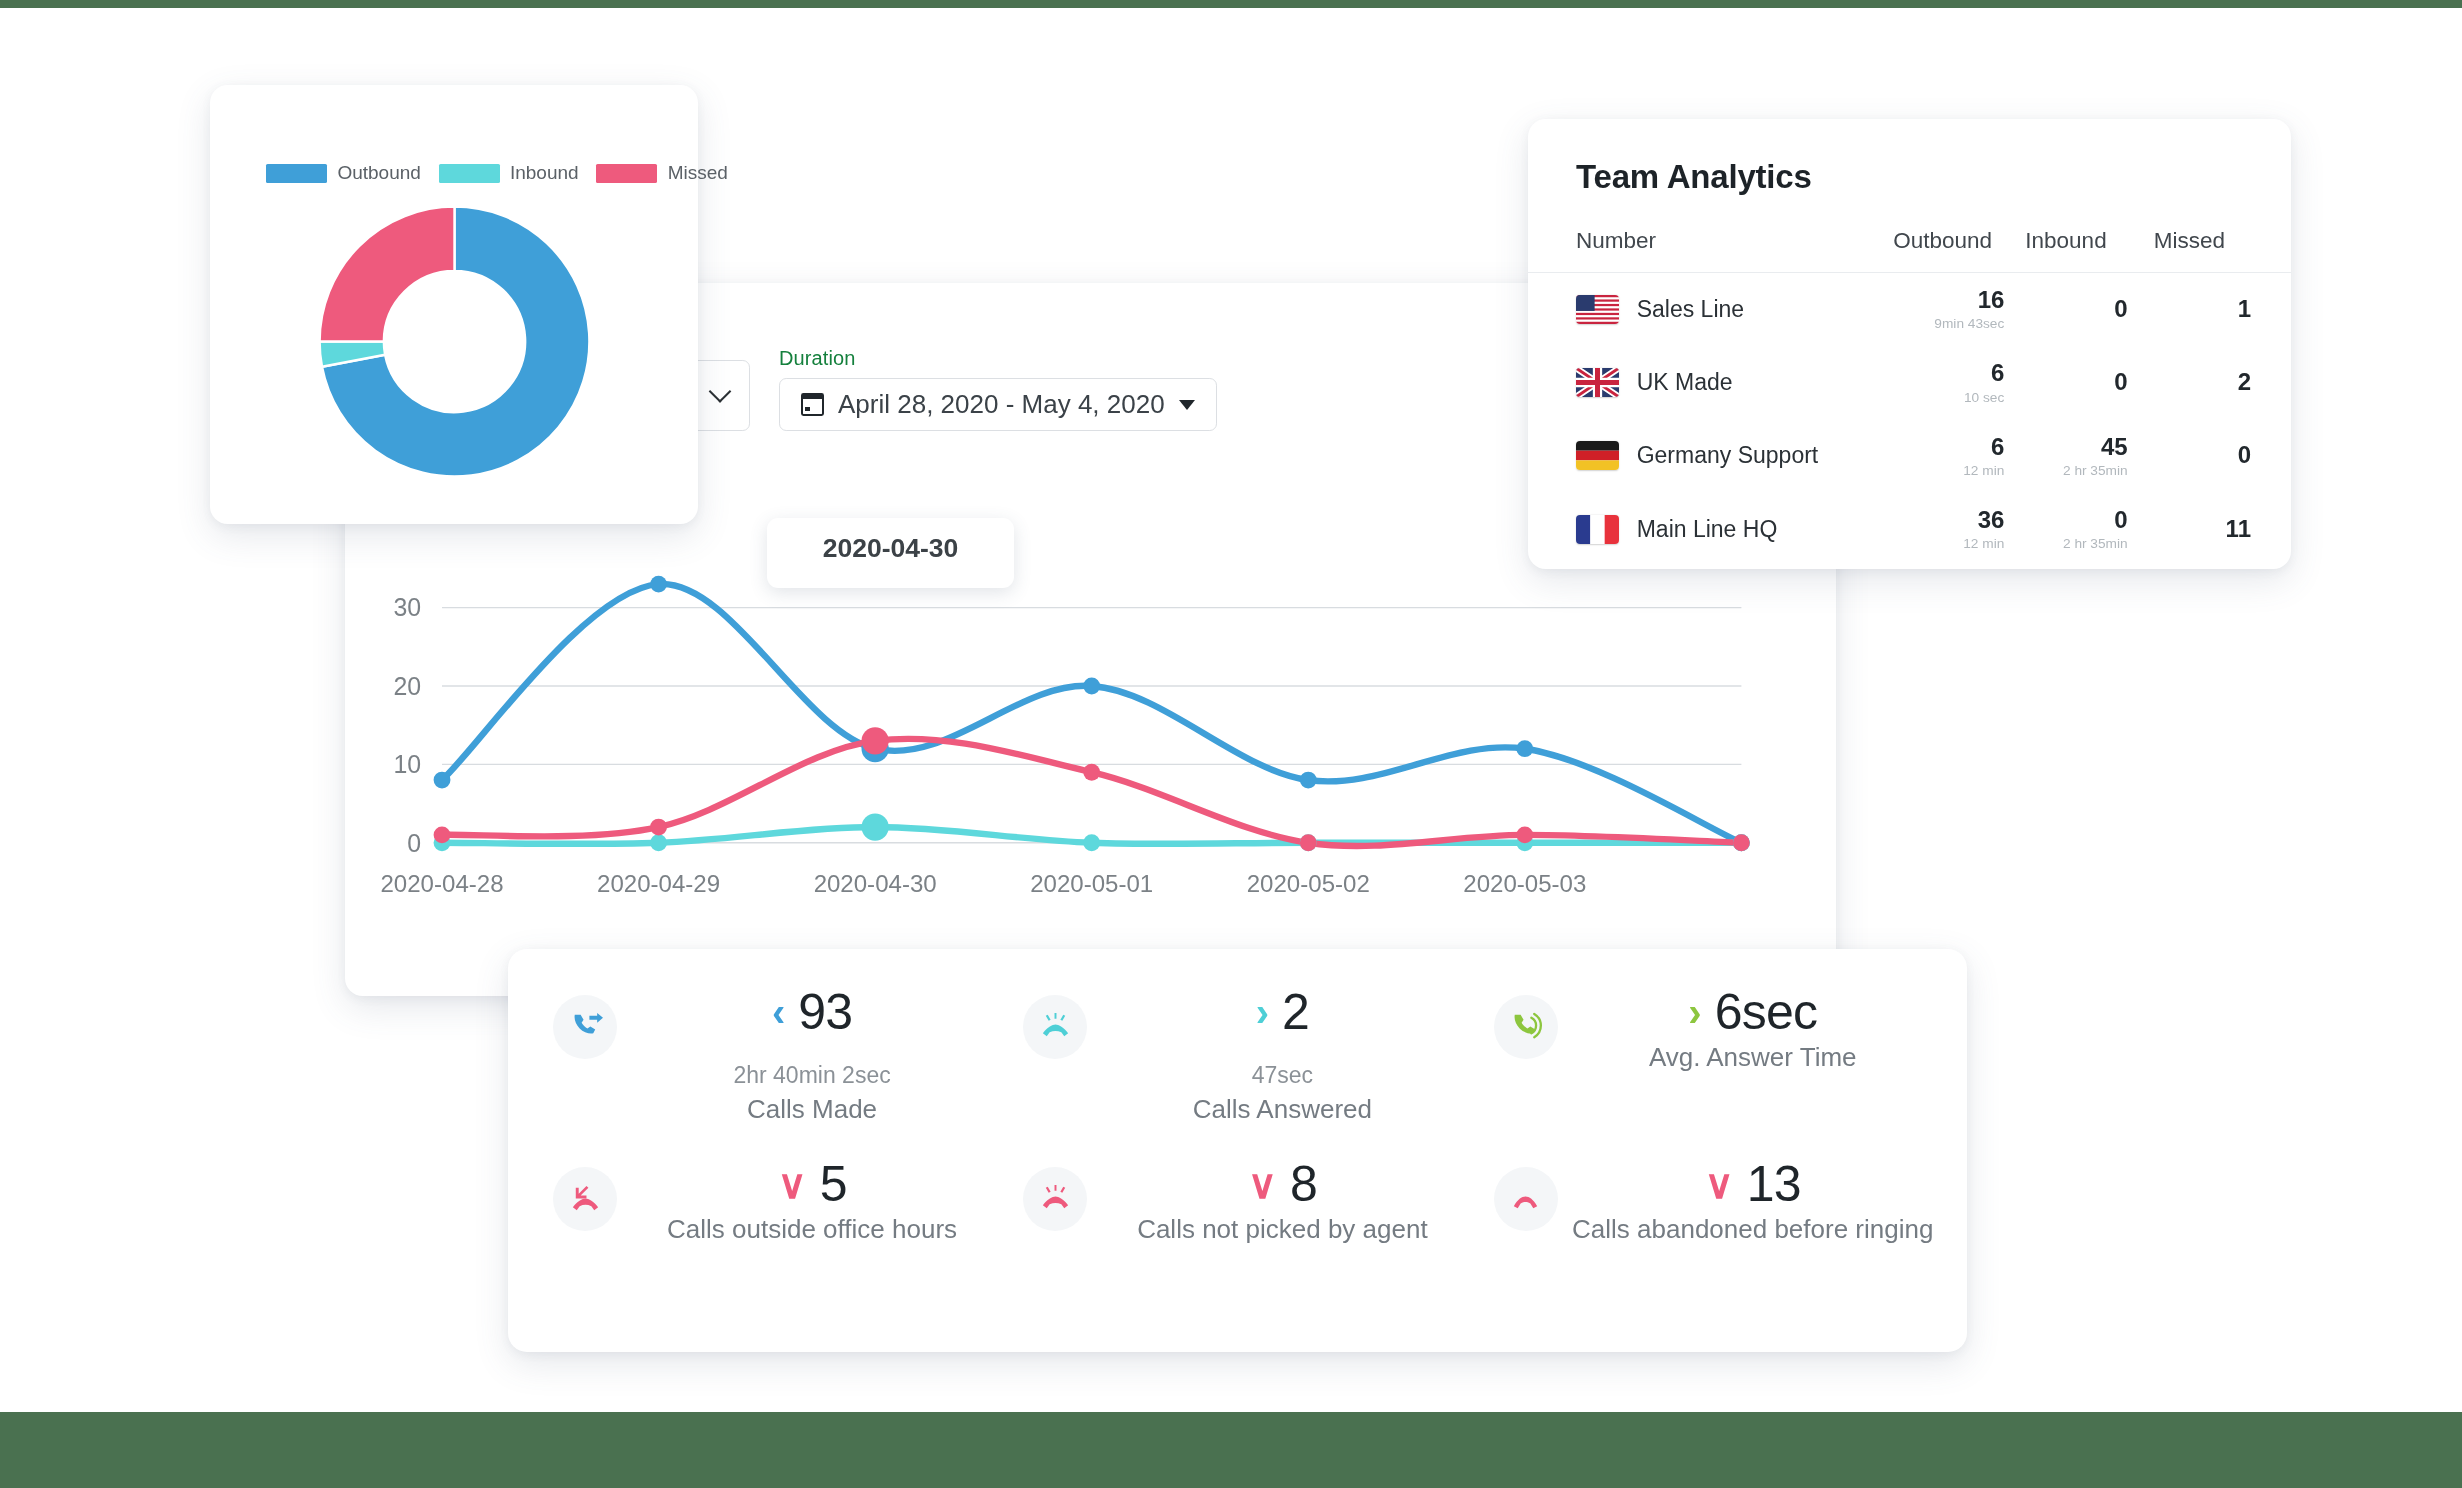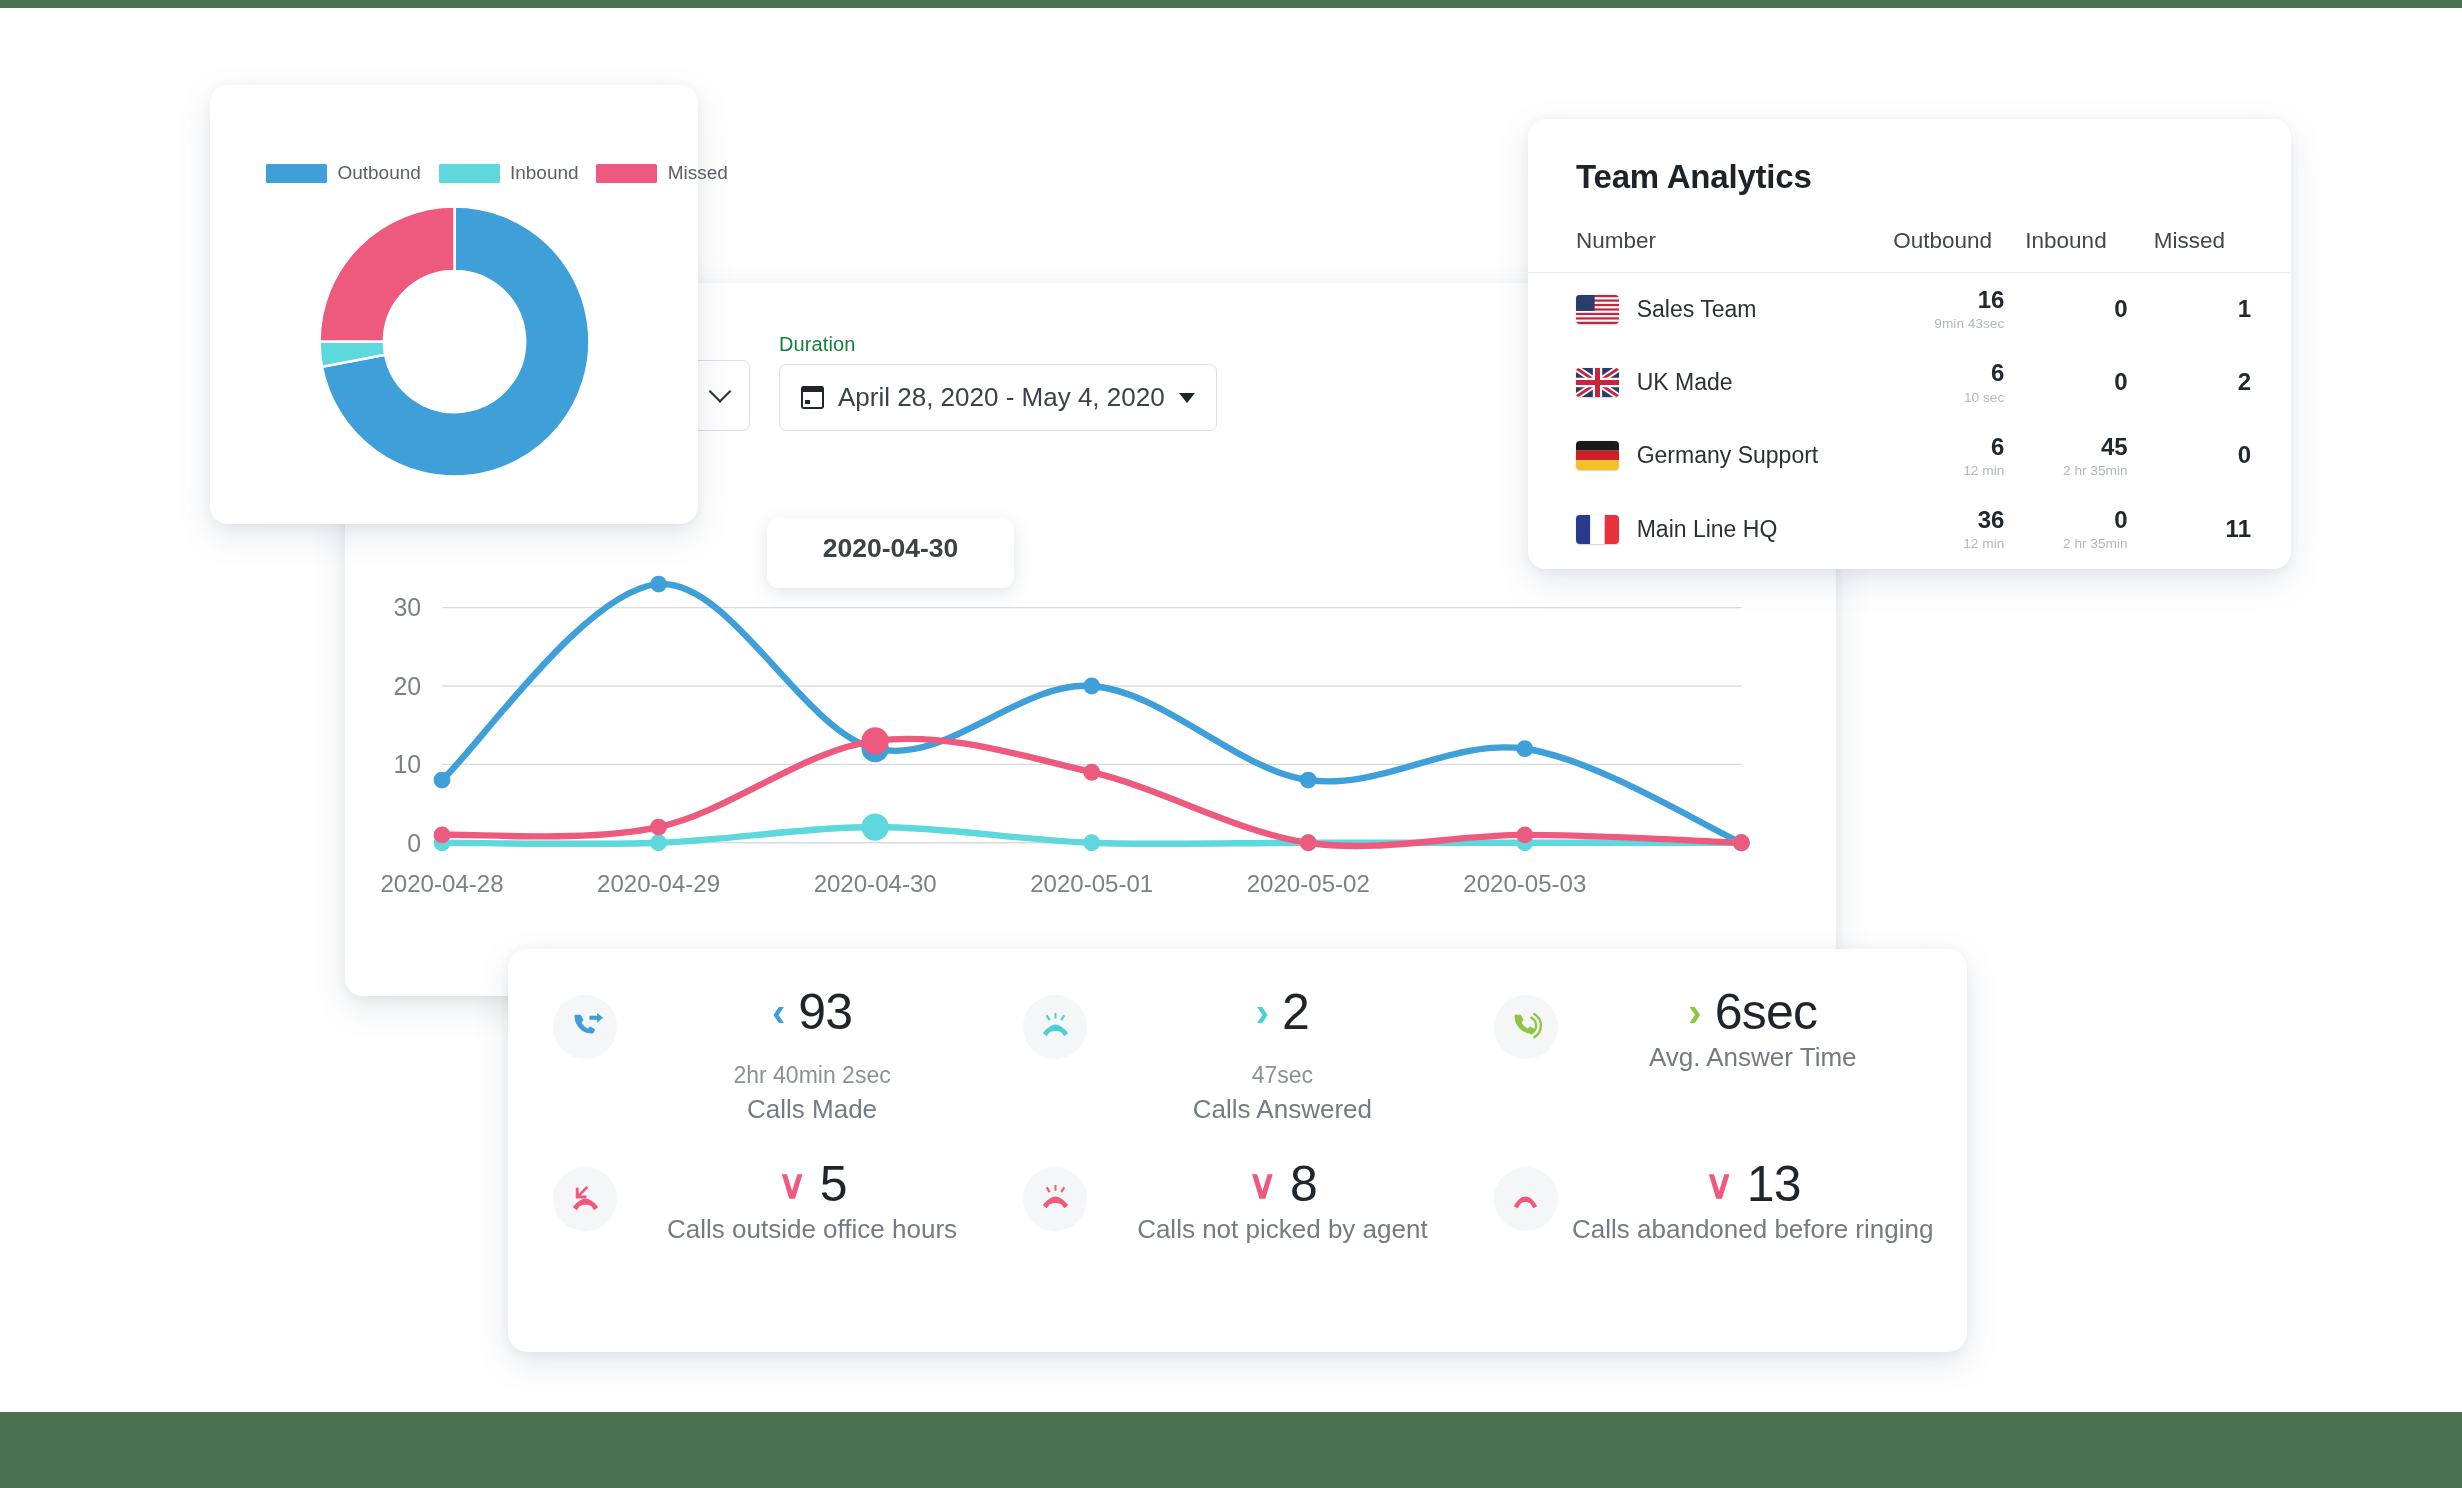--- a/index.html
+++ b/index.html
@@ -45,21 +45,21 @@
     width: 292px; height: 71px; border: 1.3px solid #dcdfe3; border-radius: 7.2px;
     background: #fff; display: flex; align-items: center; justify-content: space-between;
     padding: 0 21px; cursor: pointer;
   }
   .select-box .val { font-size: 26.5px; color: #3b4248; }
   .chev {
     width: 16px; height: 16px; border-right: 2.7px solid #2b3034; border-bottom: 2.7px solid #2b3034;
     transform: rotate(45deg) translate(-3.2px,-3.2px);
   }
   .date-box {
-    height: 67px; border: 1.3px solid #dcdfe3; border-radius: 7.2px; background: #fff;
+    height: 53px; border: 1.3px solid #dcdfe3; border-radius: 7.2px; background: #fff;
     display: flex; align-items: center; gap: 14.5px; padding: 0 21px; cursor: pointer;
   }
   .date-box .val { font-size: 26px; color: #3b4248; white-space: nowrap; }
   .cal-ico { width: 22.5px; height: 22.5px; position: relative; flex: 0 0 auto; }
   .cal-ico i {
     position: absolute; inset: 0; border: 2.4px solid #20262b; border-radius: 2.4px;
   }
   .cal-ico i::before {
     content: ""; position: absolute; left: -0.8px; right: -0.8px; top: -0.8px; height: 4.8px; background: #20262b;
   }
@@ -256,21 +256,21 @@
               <rect width="60" height="40" fill="#fff"></rect>
               <rect y="0" width="60" height="3.076923076923077" fill="#c9243f"></rect>
               <rect y="6.153846153846154" width="60" height="3.076923076923077" fill="#c9243f"></rect>
               <rect y="12.307692307692308" width="60" height="3.076923076923077" fill="#c9243f"></rect>
               <rect y="18.46153846153846" width="60" height="3.076923076923077" fill="#c9243f"></rect>
               <rect y="24.615384615384617" width="60" height="3.076923076923077" fill="#c9243f"></rect>
               <rect y="30.76923076923077" width="60" height="3.076923076923077" fill="#c9243f"></rect>
               <rect y="36.92307692307692" width="60" height="3.076923076923077" fill="#c9243f"></rect>
               <rect width="26" height="22" fill="#2a3b6e"></rect>
             </svg></span>
-          <span class="ta-name">Sales Team</span>
+          <span class="ta-name">Sales Line</span>
         </div>
         <div class="c-n">
           <div class="ta-big">16</div>
           <div class="ta-sub">9min 43sec</div>
         </div>
         <div class="c-n">
           <div class="ta-big">0</div>
         </div>
         <div class="c-n">
           <div class="ta-big">1</div>

